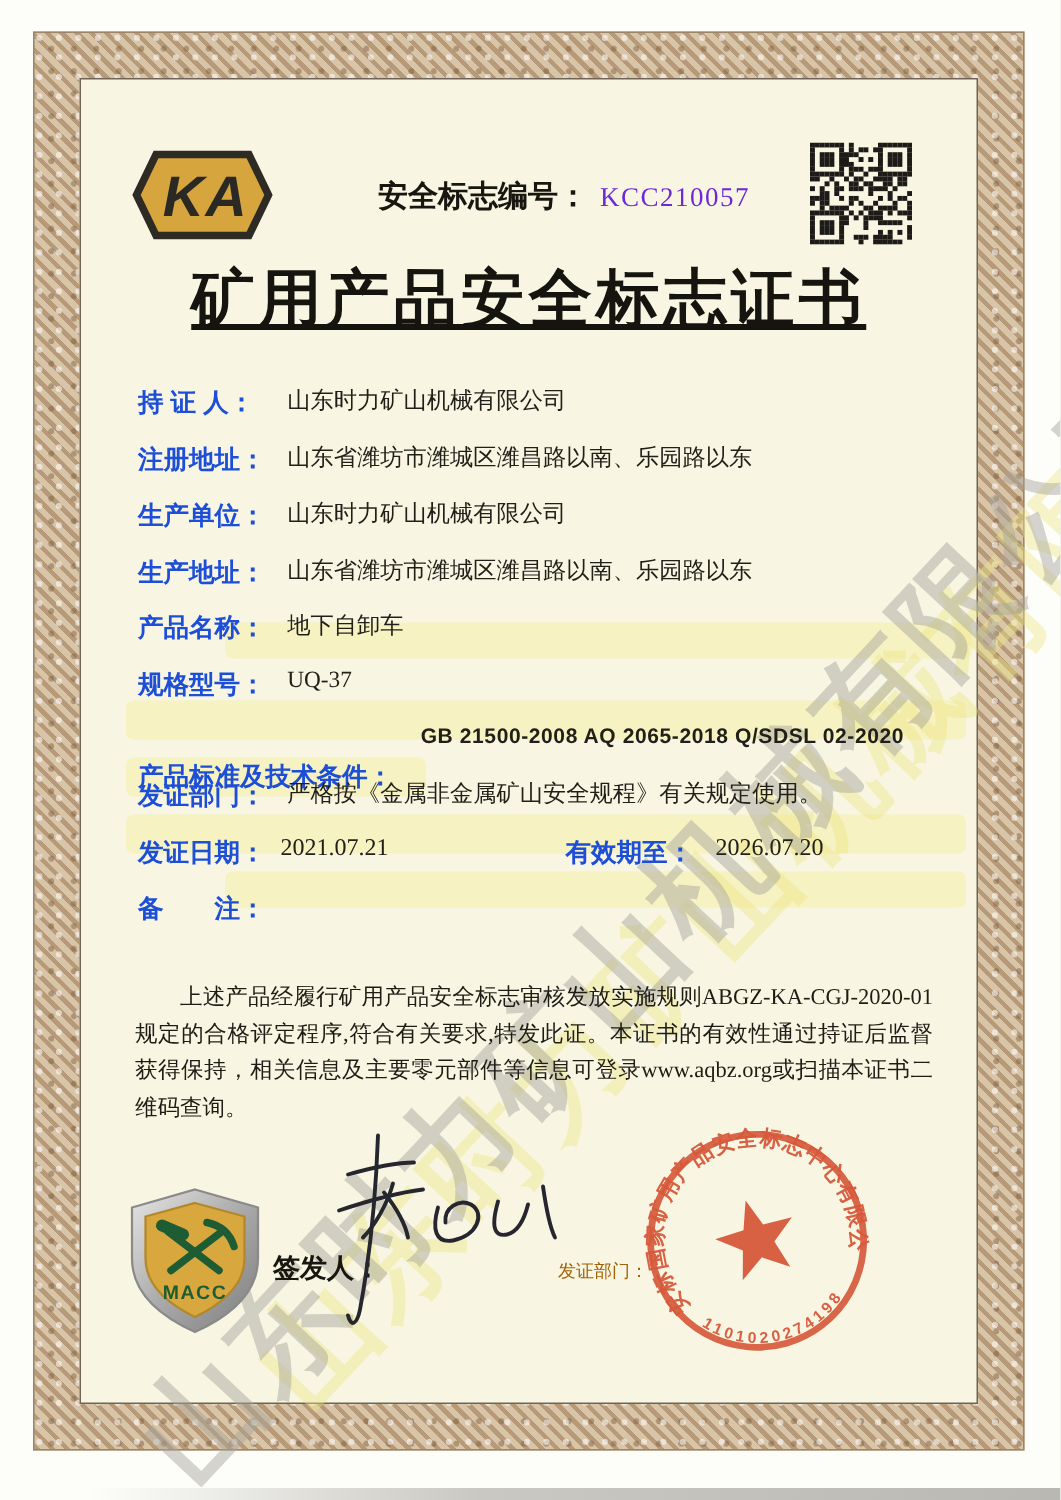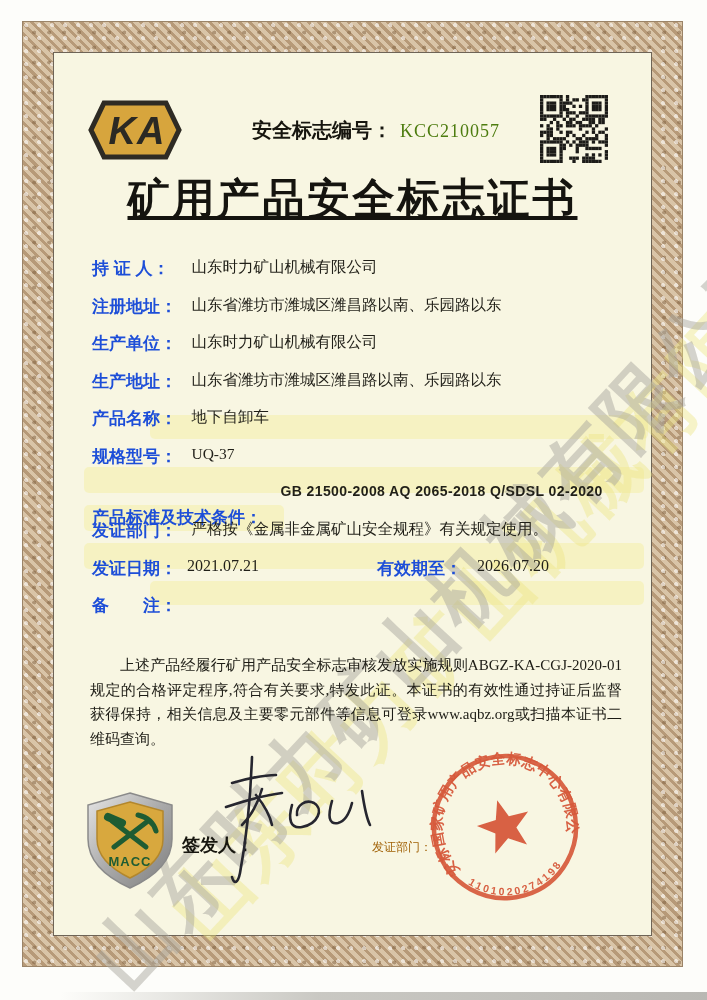--- a/index.html
+++ b/index.html
@@ -26,21 +26,21 @@
   .hl{position:absolute;background:rgba(243,238,148,.40);border-radius:5px;z-index:0;}
   .hl1{left:96px;top:362px;width:498px;height:24px;}
   .hl2{left:30px;top:414px;width:560px;height:26px;}
   .hl3{left:30px;top:452px;width:200px;height:26px;}
   .hl4{left:30px;top:490px;width:560px;height:26px;}
   .hl5{left:96px;top:528px;width:494px;height:24px;}
   
   .ka-badge{position:absolute;left:34px;top:44px;z-index:2;}
   .serial{position:absolute;left:198px;top:64px;z-index:2;display:flex;align-items:baseline;}
   .serial .lab{font-size:20px;font-weight:bold;color:#17160f;}
-  .serial .num{font-family:"Liberation Serif",serif;font-size:18px;color:#4d7c0f;margin-left:8px;letter-spacing:1px;text-align:right;}
+  .serial .num{font-family:"Liberation Serif",serif;font-size:18px;color:#6d28d9;margin-left:8px;letter-spacing:1px;text-align:right;}
   .qr{position:absolute;left:486px;top:42px;z-index:2;}
   .title{position:absolute;left:0;right:0;top:118px;text-align:center;z-index:2;
          font-size:42px;font-weight:900;color:#15140f;letter-spacing:3px;text-decoration:underline;}
   
   .row{position:absolute;left:38px;right:8px;height:26px;z-index:2;}
   .row .lbl{display:inline-block;min-width:95px;font-size:17px;font-weight:bold;color:#1d4ed8;vertical-align:top;}
   .row .val{font-family:"Liberation Serif",serif;font-size:15.5px;color:#201f18;}
   .r1{top:204px}.r2{top:242px}.r3{top:279px}.r4{top:317px}.r5{top:354px}
   .r6{top:392px}.r7{top:429px}.r8{top:466px}.r9{top:504px}.r10{top:541px}
   .r7 .lbl{min-width:0;margin-right:14px;margin-top:24px;}

